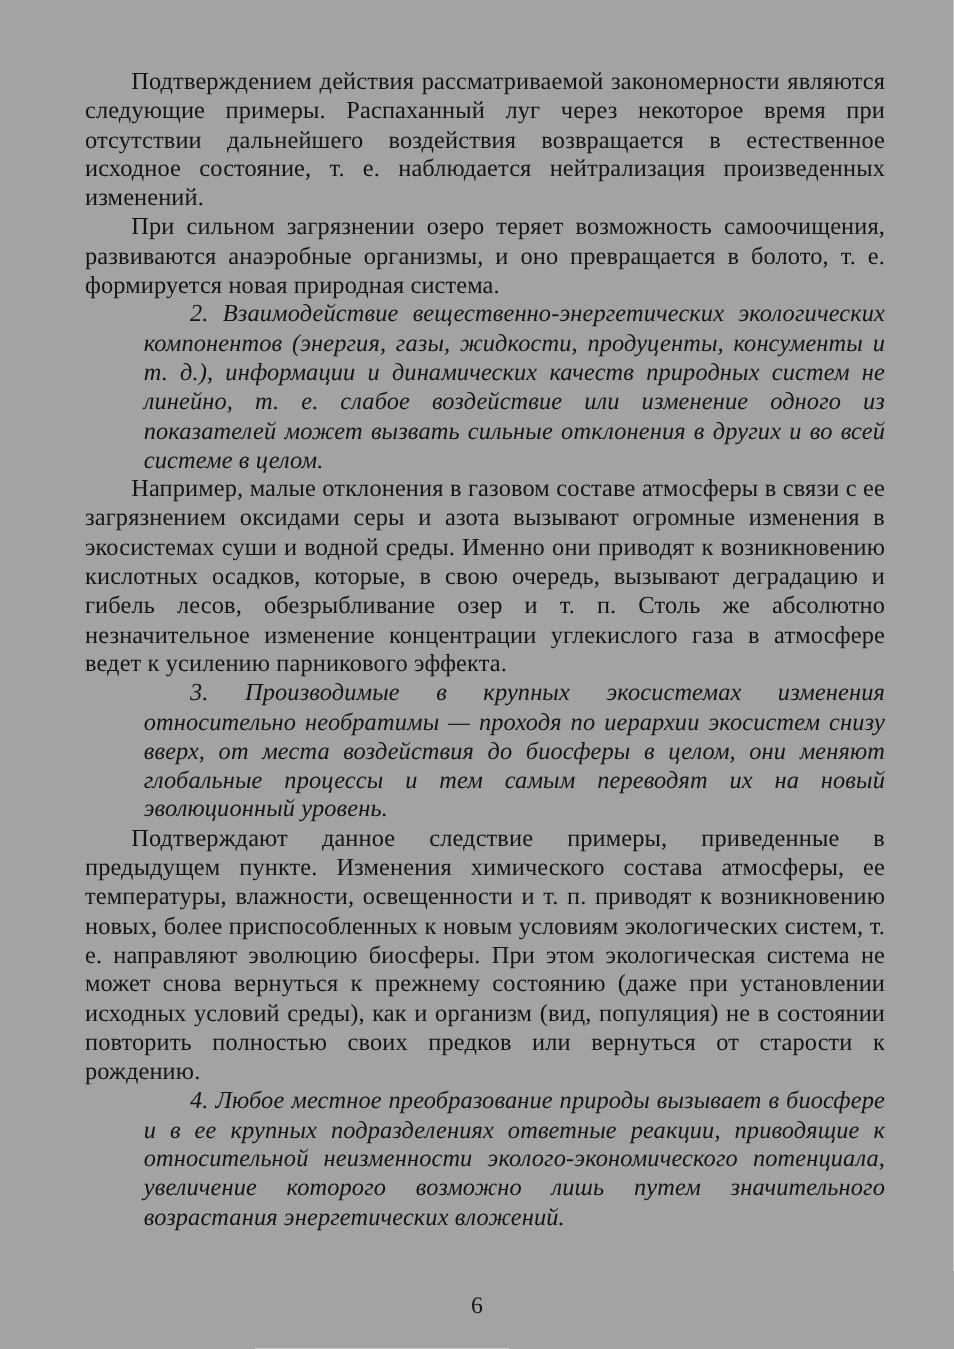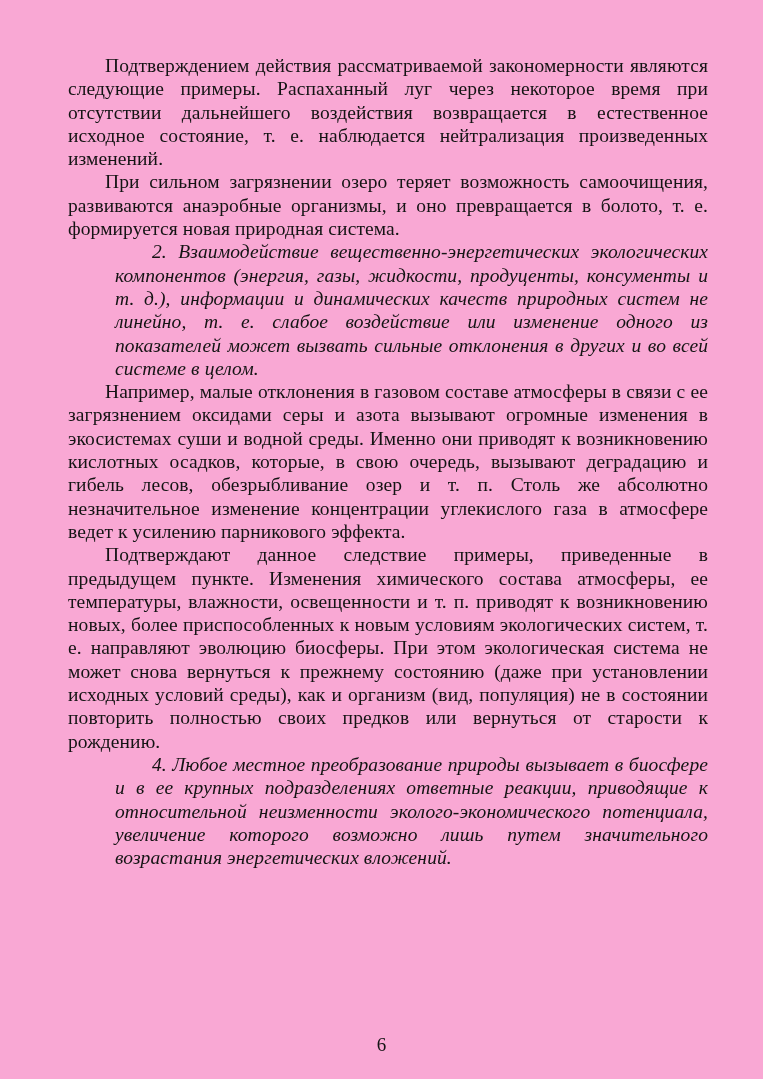--- a/index.html
+++ b/index.html
@@ -5,21 +5,21 @@
   html, body {
     margin: 0;
     padding: 0;
     background: #ffffff;
     overflow: hidden;
   }
   .page {
     position: relative;
     width: 763px;
     height: 1079px;
-    background: #f9a8d4;
+    background: #a3a3a3;
     font-family: "Liberation Serif", serif;
     color: #141414;
   }
   .text-block {
     position: absolute;
     left: 68px;
     top: 54px;
     width: 640px;
   }
   .para {
@@ -48,17 +48,18 @@
 </style>
 </head>
 <body>
 
 <div class="page">
   <div class="text-block">
     <p class="para">Подтверждением действия рассматриваемой закономерности являются следующие примеры. Распаханный луг через некоторое время при отсутствии дальнейшего воздействия возвращается в естественное исходное состояние, т. е. наблюдается нейтрализация произведенных изменений.</p>
     <p class="para">При сильном загрязнении озеро теряет возможность самоочищения, развиваются анаэробные организмы, и оно превращается в болото, т. е. формируется новая природная система.</p>
     <p class="para italic">2. Взаимодействие вещественно-энергетических экологических компонентов (энергия, газы, жидкости, продуценты, консументы и т. д.), информации и динамических качеств природных систем не линейно, т. е. слабое воздействие или изменение одного из показателей может вызвать сильные отклонения в других и во всей системе в целом.</p>
     <p class="para">Например, малые отклонения в газовом составе атмосферы в связи с ее загрязнением оксидами серы и азота вызывают огромные изменения в экосистемах суши и водной среды. Именно они приводят к возникновению кислотных осадков, которые, в свою очередь, вызывают деградацию и гибель лесов, обезрыбливание озер и т. п. Столь же абсолютно незначительное изменение концентрации углекислого газа в атмосфере ведет к усилению парникового эффекта.</p>
+    <p class="para italic">3. Производимые в крупных экосистемах изменения относительно необратимы — проходя по иерархии экосистем снизу вверх, от места воздействия до биосферы в целом, они меняют глобальные процессы и тем самым переводят их на новый эволюционный уровень.</p>
     <p class="para">Подтверждают данное следствие примеры, приведенные в предыдущем пункте. Изменения химического состава атмосферы, ее температуры, влажности, освещенности и т. п. приводят к возникновению новых, более приспособленных к новым условиям экологических систем, т. е. направляют эволюцию биосферы. При этом экологическая система не может снова вернуться к прежнему состоянию (даже при установлении исходных условий среды), как и организм (вид, популяция) не в состоянии повторить полностью своих предков или вернуться от старости к рождению.</p>
     <p class="para italic">4. Любое местное преобразование природы вызывает в биосфере и в ее крупных подразделениях ответные реакции, приводящие к относительной неизменности эколого-экономического потенциала, увеличение которого возможно лишь путем значительного возрастания энергетических вложений.</p>
   </div>
   <div class="page-number">6</div>
 </div>
 
 </body></html>

